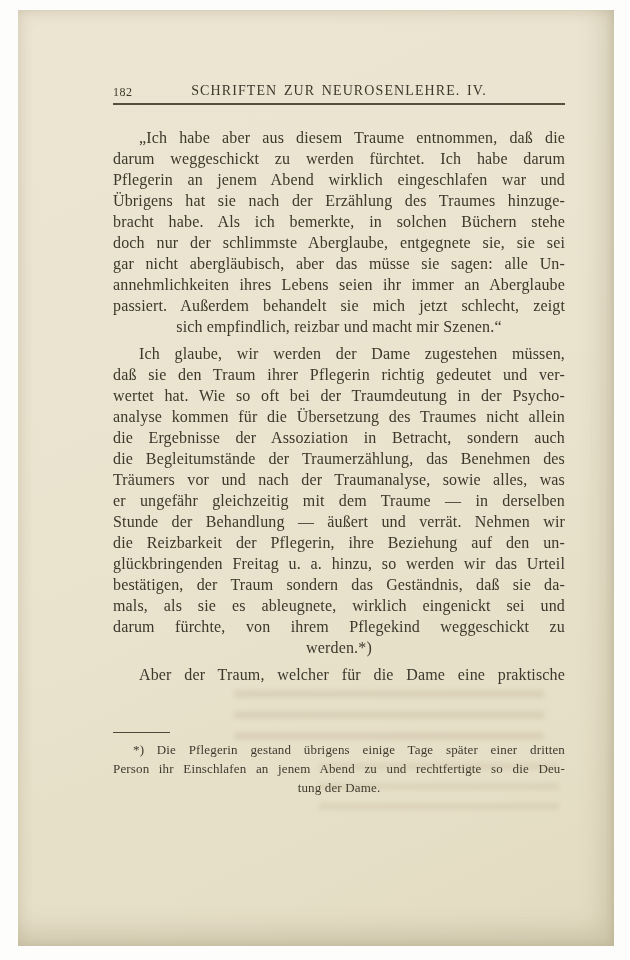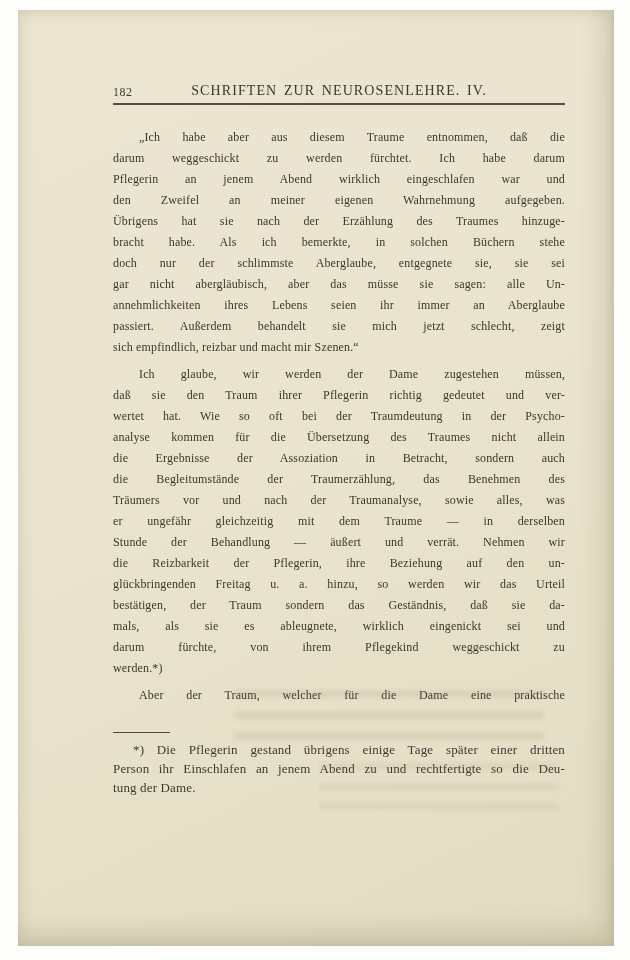--- a/index.html
+++ b/index.html
@@ -54,30 +54,30 @@
     letter-spacing: 1.1px;
     word-spacing: 2px;
   }
   
   .bodytext {
     position: absolute;
     left: 95px;
     top: 117px;
     width: 452px;
     color: #3d372c;
-    font-size: 12px;
+    font-size: 16px;
   }
   .para { margin: 0 0 6px 0; }
   .para:last-child { margin-bottom: 0; }
   .line {
     height: 21px;
     line-height: 21px;
     overflow: hidden;
     letter-spacing: 0.15px;
-    text-align: left;
+    text-align: center;
   }
   .line.just {
     text-align: justify;
     text-align-last: justify;
   }
   .line.indent { text-indent: 26px; }
   
   .footnote {
     position: absolute;
     left: 95px;
@@ -131,21 +131,20 @@
   <div class="running-head">
     <span class="folio">182</span>
     <span class="head-title">SCHRIFTEN ZUR NEUROSENLEHRE. IV.</span>
   </div>
 
   <div class="bodytext">
       <div class="para">
         <div class="line just indent">„Ich habe aber aus diesem Traume entnommen, daß die</div>
         <div class="line just">darum weggeschickt zu werden fürchtet. Ich habe darum</div>
         <div class="line just">Pflegerin an jenem Abend wirklich eingeschlafen war und</div>
-        <div class="line just">den Zweifel an meiner eigenen Wahrnehmung aufgegeben.</div>
         <div class="line just">Übrigens hat sie nach der Erzählung des Traumes hinzuge-</div>
         <div class="line just">bracht habe. Als ich bemerkte, in solchen Büchern stehe</div>
         <div class="line just">doch nur der schlimmste Aberglaube, entgegnete sie, sie sei</div>
         <div class="line just">gar nicht abergläubisch, aber das müsse sie sagen: alle Un-</div>
         <div class="line just">annehmlichkeiten ihres Lebens seien ihr immer an Aberglaube</div>
         <div class="line just">passiert. Außerdem behandelt sie mich jetzt schlecht, zeigt</div>
         <div class="line">sich empfindlich, reizbar und macht mir Szenen.“</div>
       </div>
       <div class="para">
         <div class="line just indent">Ich glaube, wir werden der Dame zugestehen müssen,</div>

